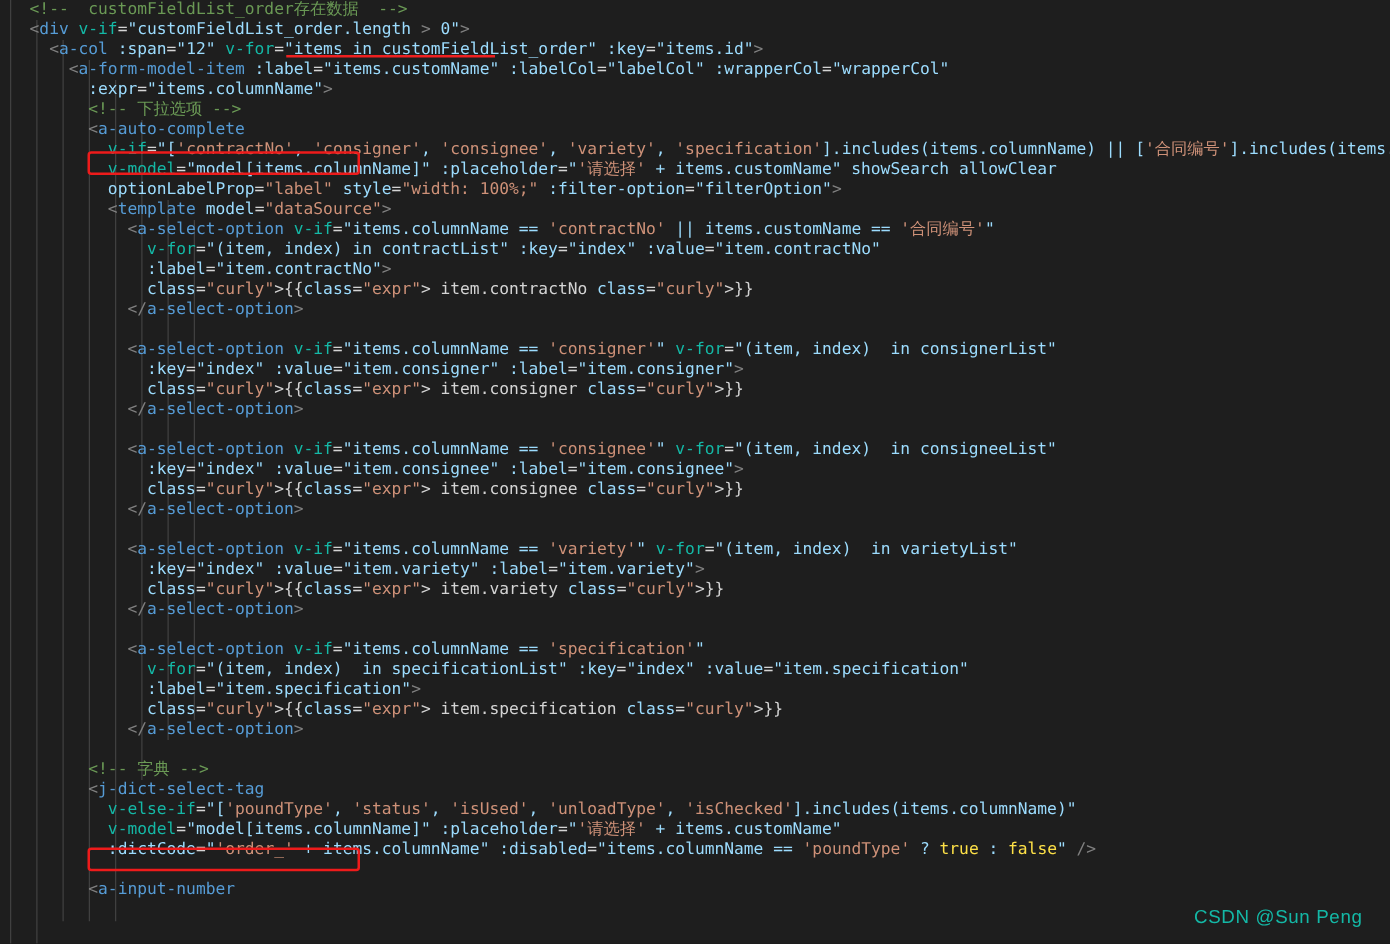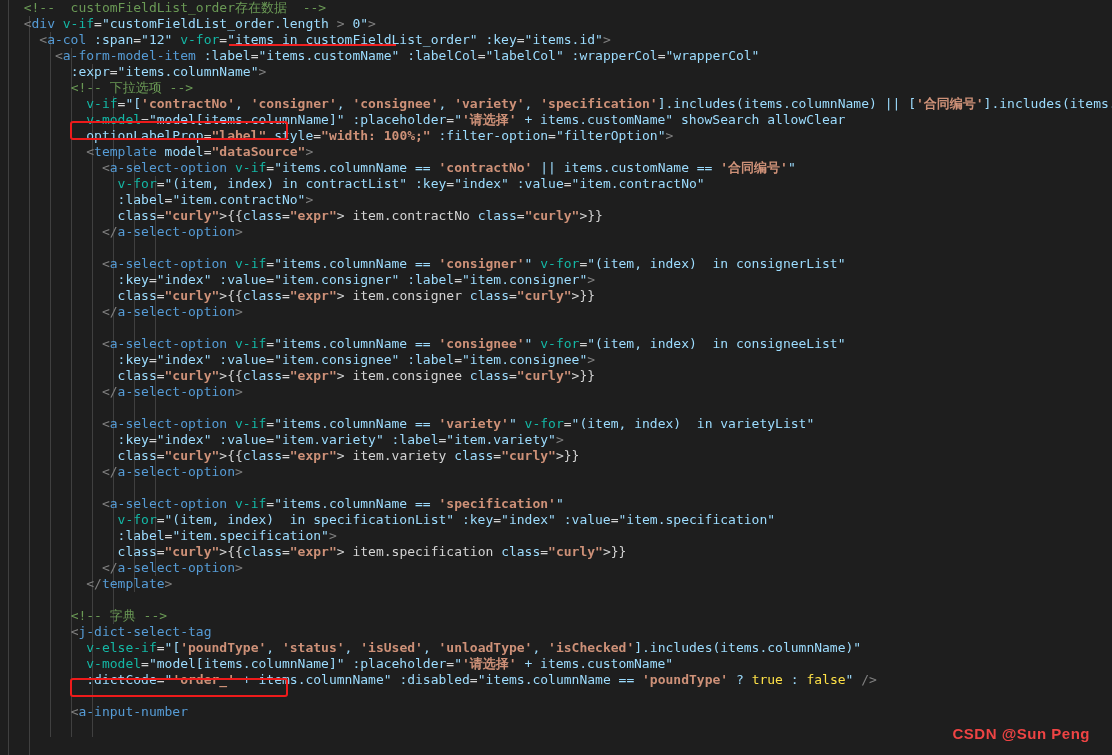--- a/index.html
+++ b/index.html
@@ -36,21 +36,21 @@
   .ln {
     position: relative;
     height: 16px;
     white-space: pre;
     padding-left: 8px;
   }
   
   .pun   { color: #808080; }
   .tag   { color: #569cd6; }
   .attr  { color: #9cdcfe; }
-  .str   { color: #ce9178; font-weight: bold; }
+  .str   { color: #ce9178; }
   .expr  { color: #9cdcfe; }
   .cmt   { color: #6a9955; }
   .kw    { color: #14b8a6; }
   .op    { color: #d4d4d4; }
   .blue  { color: #fde047; }
 
   
   .redbox {
     position: absolute;
     border: 2px solid #ee1b1b;
@@ -62,25 +62,24 @@
   .redline {
     position: absolute;
     height: 2px;
     background: #ee2020;
     pointer-events: none;
   }
   .watermark {
     position: absolute;
     right: 22px;
     bottom: 13px;
-    color: #ef4444;
+    color: #14b8a6;
     font-family: "Liberation Sans", sans-serif;
     font-size: 15px;
     letter-spacing: 0.5px;
-    font-weight: bold;
   }
 </style>
 </head>
 <body>
 
 <div id="editor">
 
   <div class="guides">
     <div class="guide" style="left:8px;  top:0;   height:755px;"></div>
     <div class="guide" style="left:29px; top:16px;height:739px;"></div>
@@ -92,20 +91,21 @@
     <div class="guide" style="left:155px;top:176px;height:400px;"></div>
   </div>
 
   <div id="code">
       <div class="ln"><span>  <span class="cmt">&lt;!--  customFieldList_order存在数据  --&gt;</span></span></div>
       <div class="ln"><span>  <span class="pun">&lt;</span><span class="tag">div</span> <span class="kw">v-if</span><span class="op">=</span><span class="expr">"customFieldList_order.length <span class="pun">&gt;</span> 0"</span><span class="pun">&gt;</span></span></div>
       <div class="ln"><span>    <span class="pun">&lt;</span><span class="tag">a-col</span> <span class="attr">:span</span><span class="op">=</span><span class="expr">"12"</span> <span class="kw">v-for</span><span class="op">=</span><span class="expr">"items in customFieldList_order"</span> <span class="attr">:key</span><span class="op">=</span><span class="expr">"items.id"</span><span class="pun">&gt;</span></span></div>
       <div class="ln"><span>      <span class="pun">&lt;</span><span class="tag">a-form-model-item</span> <span class="attr">:label</span><span class="op">=</span><span class="expr">"items.customName"</span> <span class="attr">:labelCol</span><span class="op">=</span><span class="expr">"labelCol"</span> <span class="attr">:wrapperCol</span><span class="op">=</span><span class="expr">"wrapperCol"</span></span></div>
       <div class="ln"><span>        <span class="attr">:expr</span><span class="op">=</span><span class="expr">"items.columnName"</span><span class="pun">&gt;</span></span></div>
       <div class="ln"><span>        <span class="cmt">&lt;!-- 下拉选项 --&gt;</span></span></div>
+      <div class="ln"><span>        <span class="pun">&lt;</span><span class="tag">a-auto-complete</span></span></div>
       <div class="ln"><span>          <span class="kw">v-if</span><span class="op">=</span><span class="expr">"[<span class="str">'contractNo'</span>, <span class="str">'consigner'</span>, <span class="str">'consignee'</span>, <span class="str">'variety'</span>, <span class="str">'specification'</span>].includes(items.columnName) || [<span class="str">'合同编号'</span>].includes(items.customName)"</span></span></div>
       <div class="ln"><span>          <span class="kw">v-model</span><span class="op">=</span><span class="expr">"model[items.columnName]"</span> <span class="attr">:placeholder</span><span class="op">=</span><span class="expr">"<span class="str">'请选择'</span> + items.customName"</span> <span class="attr">showSearch</span> <span class="attr">allowClear</span></span></div>
       <div class="ln"><span>          <span class="attr">optionLabelProp</span><span class="op">=</span><span class="str">"label"</span> <span class="attr">style</span><span class="op">=</span><span class="str">"width: 100%;"</span> <span class="attr">:filter-option</span><span class="op">=</span><span class="expr">"filterOption"</span><span class="pun">&gt;</span></span></div>
       <div class="ln"><span>          <span class="pun">&lt;</span><span class="tag">template</span> <span class="attr">model</span><span class="op">=</span><span class="str">"dataSource"</span><span class="pun">&gt;</span></span></div>
       <div class="ln"><span>            <span class="pun">&lt;</span><span class="tag">a-select-option</span> <span class="kw">v-if</span><span class="op">=</span><span class="expr">"items.columnName == <span class="str">'contractNo'</span> || items.customName == <span class="str">'合同编号'</span>"</span></span></div>
       <div class="ln"><span>              <span class="kw">v-for</span><span class="op">=</span><span class="expr">"(item, index) in contractList"</span> <span class="attr">:key</span><span class="op">=</span><span class="expr">"index"</span> <span class="attr">:value</span><span class="op">=</span><span class="expr">"item.contractNo"</span></span></div>
       <div class="ln"><span>              <span class="attr">:label</span><span class="op">=</span><span class="expr">"item.contractNo"</span><span class="pun">&gt;</span></span></div>
       <div class="ln"><span>              <span <span="" class="attr">class</span><span class="op">=</span><span class="str">"curly"</span>&gt;{{</span><span <span="" class="attr">class</span><span class="op">=</span><span class="str">"expr"</span>&gt; item.contractNo <span <span="" class="attr">class</span><span class="op">=</span><span class="str">"curly"</span>&gt;}}</div>
       <div class="ln"><span>            <span class="pun">&lt;/</span><span class="tag">a-select-option</span><span class="pun">&gt;</span></span></div>
       <div class="ln"><span></span></div>
@@ -122,21 +122,20 @@
       <div class="ln"><span>            <span class="pun">&lt;</span><span class="tag">a-select-option</span> <span class="kw">v-if</span><span class="op">=</span><span class="expr">"items.columnName == <span class="str">'variety'</span>"</span> <span class="kw">v-for</span><span class="op">=</span><span class="expr">"(item, index)  in varietyList"</span></span></div>
       <div class="ln"><span>              <span class="attr">:key</span><span class="op">=</span><span class="expr">"index"</span> <span class="attr">:value</span><span class="op">=</span><span class="expr">"item.variety"</span> <span class="attr">:label</span><span class="op">=</span><span class="expr">"item.variety"</span><span class="pun">&gt;</span></span></div>
       <div class="ln"><span>              <span <span="" class="attr">class</span><span class="op">=</span><span class="str">"curly"</span>&gt;{{</span><span <span="" class="attr">class</span><span class="op">=</span><span class="str">"expr"</span>&gt; item.variety <span <span="" class="attr">class</span><span class="op">=</span><span class="str">"curly"</span>&gt;}}</div>
       <div class="ln"><span>            <span class="pun">&lt;/</span><span class="tag">a-select-option</span><span class="pun">&gt;</span></span></div>
       <div class="ln"><span></span></div>
       <div class="ln"><span>            <span class="pun">&lt;</span><span class="tag">a-select-option</span> <span class="kw">v-if</span><span class="op">=</span><span class="expr">"items.columnName == <span class="str">'specification'</span>"</span></span></div>
       <div class="ln"><span>              <span class="kw">v-for</span><span class="op">=</span><span class="expr">"(item, index)  in specificationList"</span> <span class="attr">:key</span><span class="op">=</span><span class="expr">"index"</span> <span class="attr">:value</span><span class="op">=</span><span class="expr">"item.specification"</span></span></div>
       <div class="ln"><span>              <span class="attr">:label</span><span class="op">=</span><span class="expr">"item.specification"</span><span class="pun">&gt;</span></span></div>
       <div class="ln"><span>              <span <span="" class="attr">class</span><span class="op">=</span><span class="str">"curly"</span>&gt;{{</span><span <span="" class="attr">class</span><span class="op">=</span><span class="str">"expr"</span>&gt; item.specification <span <span="" class="attr">class</span><span class="op">=</span><span class="str">"curly"</span>&gt;}}</div>
       <div class="ln"><span>            <span class="pun">&lt;/</span><span class="tag">a-select-option</span><span class="pun">&gt;</span></span></div>
-      <div class="ln"><span>          <span class="pun">&lt;/</span><span class="tag">template</span><span class="pun">&gt;</span></span></div>
       <div class="ln"><span></span></div>
       <div class="ln"><span>        <span class="cmt">&lt;!-- 字典 --&gt;</span></span></div>
       <div class="ln"><span>        <span class="pun">&lt;</span><span class="tag">j-dict-select-tag</span></span></div>
       <div class="ln"><span>          <span class="kw">v-else-if</span><span class="op">=</span><span class="expr">"[<span class="str">'poundType'</span>, <span class="str">'status'</span>, <span class="str">'isUsed'</span>, <span class="str">'unloadType'</span>, <span class="str">'isChecked'</span>].includes(items.columnName)"</span></span></div>
       <div class="ln"><span>          <span class="kw">v-model</span><span class="op">=</span><span class="expr">"model[items.columnName]"</span> <span class="attr">:placeholder</span><span class="op">=</span><span class="expr">"<span class="str">'请选择'</span> + items.customName"</span></span></div>
       <div class="ln"><span>          <span class="attr">:dictCode</span><span class="op">=</span><span class="expr">"<span class="str">'order_'</span> + items.columnName"</span> <span class="attr">:disabled</span><span class="op">=</span><span class="expr">"items.columnName == <span class="str">'poundType'</span> ? <span class="blue">true</span> : <span class="blue">false</span>"</span> <span class="pun">/<span class="pun">&gt;</span></span></span></div>
       <div class="ln"><span></span></div>
       <div class="ln"><span>        <span class="pun">&lt;</span><span class="tag">a-input-number</span></span></div>
     </div>
 

